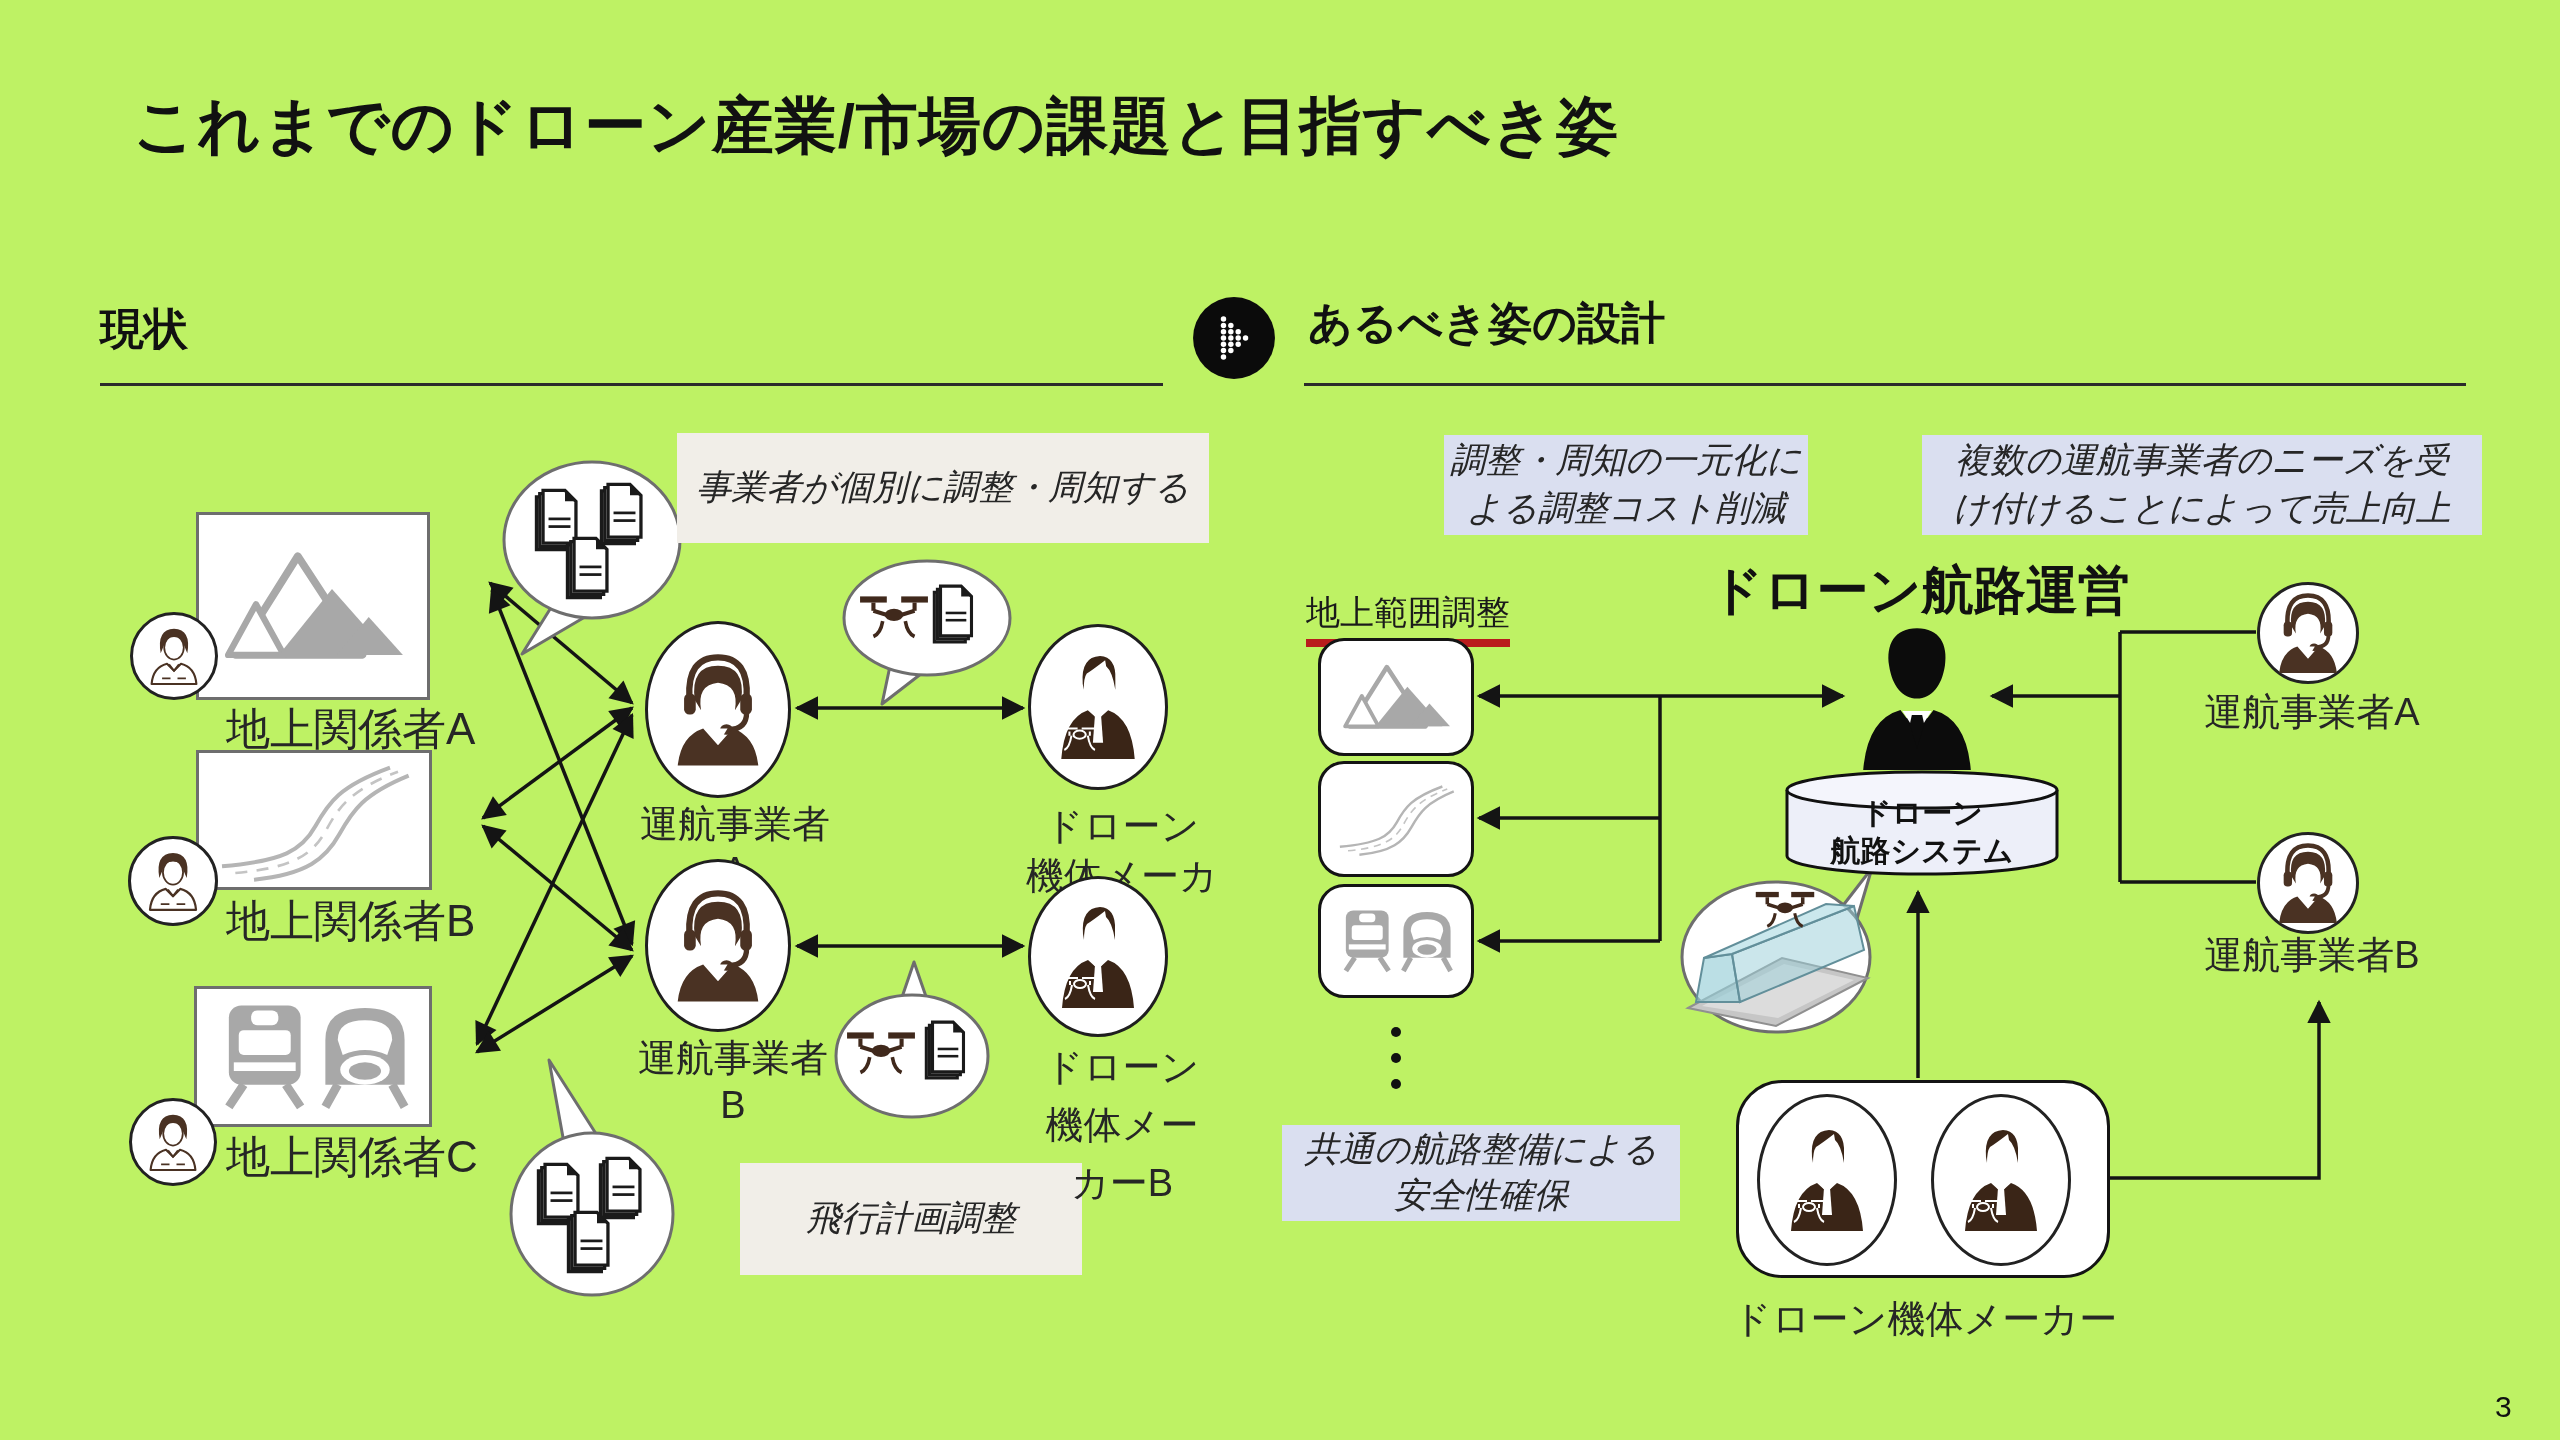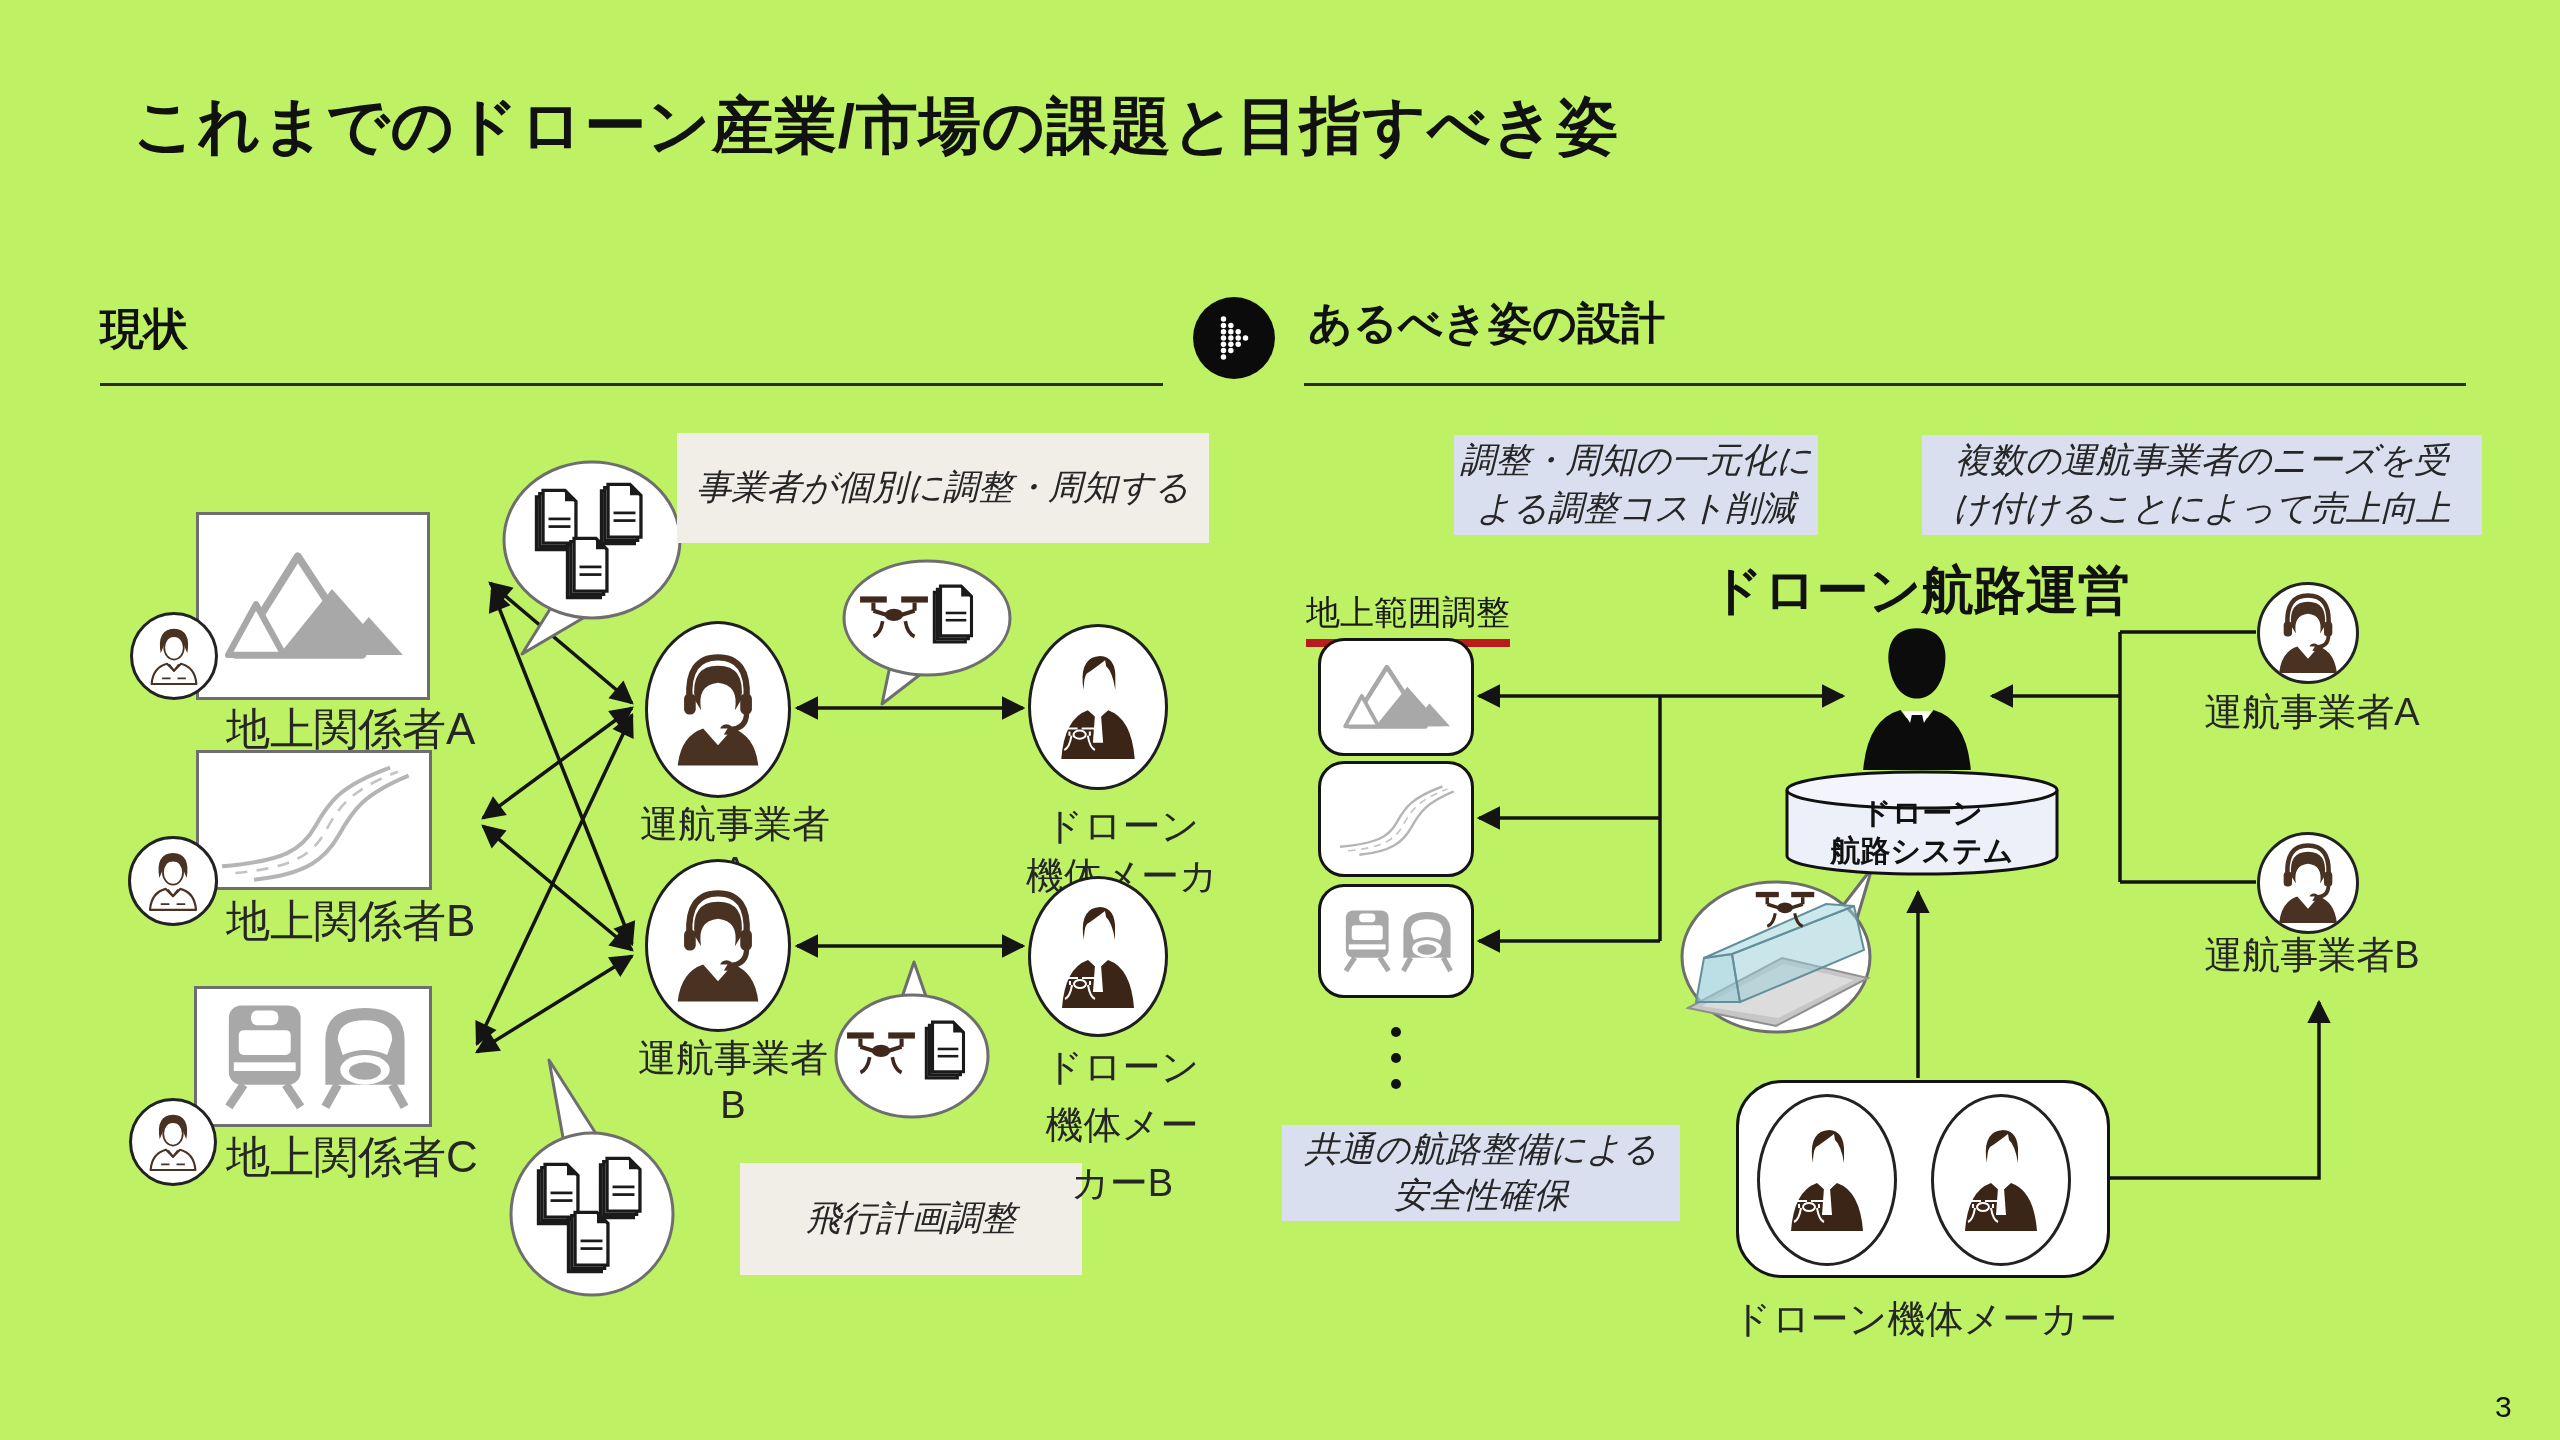--- a/index.html
+++ b/index.html
@@ -299,21 +299,21 @@
     <svg viewBox="0 0 100 110" width="100">
         <use href="#sym-suit"></use>
       </svg>
   </div>
   <div class="el lblc" style="left:1022px; top:1038px; width:200px; line-height:58px;">
     <div>ドローン</div>
     <div>機体メー</div>
     <div>カーB</div>
   </div>
 
-  <div class="el note blue" style="left:1444px; top:435px; width:364px; height:100px; line-height:48px;margin-left:10px;">
+  <div class="el note blue" style="left:1444px; top:435px; width:364px; height:100px; line-height:48px;">
     <span>調整・周知の一元化に</span>
     <span>よる調整コスト削減</span>
   </div>
   <div class="el note blue" style="left:1922px; top:435px; width:560px; height:100px; line-height:48px;">
     <span>複数の運航事業者のニーズを受</span>
     <span>け付けることによって売上向上</span>
   </div>
   <div class="el note blue" style="left:1282px; top:1125px; width:398px; height:96px; line-height:46px;">
     <span>共通の航路整備による</span>
     <span>安全性確保</span>

